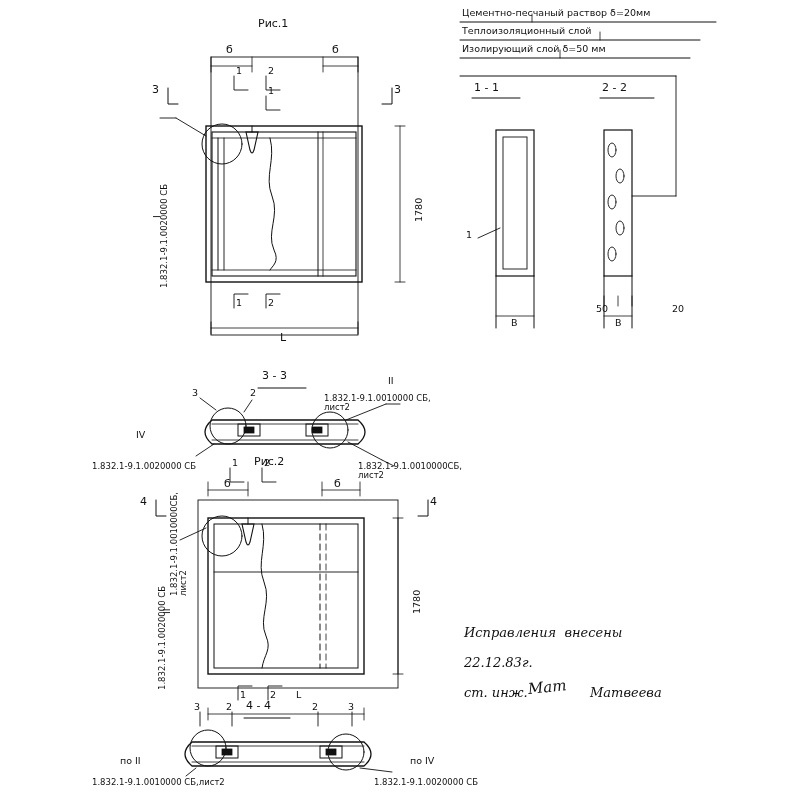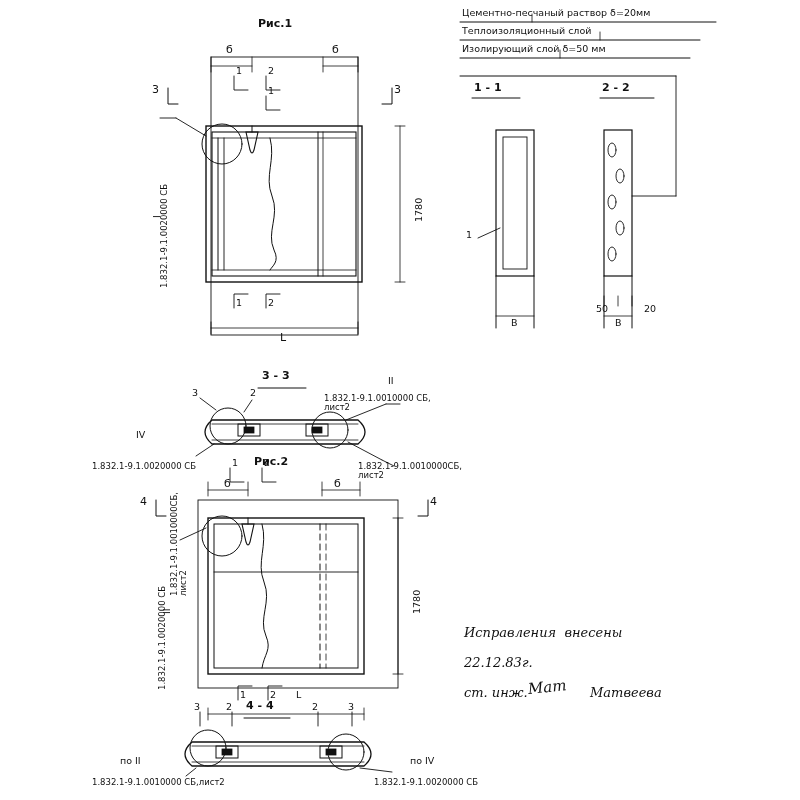--- a/index.html
+++ b/index.html
@@ -3,21 +3,21 @@
 <meta charset="utf-8">
 <style>
   html,body{margin:0;padding:0;background:#ffffff;}
   body{width:800px;height:800px;position:relative;overflow:hidden;
        font-family:"DejaVu Sans","Liberation Sans",sans-serif;color:#111;}
   .sheet{position:absolute;left:0;top:0;width:800px;height:800px;}
   svg{position:absolute;left:0;top:0;}
   .lbl{position:absolute;font-size:11px;line-height:1.05;white-space:pre;color:#111;}
   .lbl.sm{font-size:9.5px;}
   .lbl.xs{font-size:8.5px;}
-  .lbl.bold{font-weight:700;}
+  .lbl.bold{font-weight:400;}
   .rot90{transform-origin:0 0;transform:rotate(-90deg);}
   .hand{font-family:"DejaVu Serif","Liberation Serif",serif;font-style:italic;}
 </style>
 </head>
 <body>
 
 <div class="sheet">
 
 <svg width="800" height="800" viewBox="0 0 800 800">
   <g fill="none" stroke="#111" stroke-width="1.1" stroke-linecap="round">
@@ -206,21 +206,21 @@
 
 <div class="lbl sm" style="left:462px;top:8px;">Цементно-песчаный раствор δ=20мм</div>
 <div class="lbl sm" style="left:462px;top:26px;">Теплоизоляционный слой</div>
 <div class="lbl sm" style="left:462px;top:44px;">Изолирующий слой δ=50 мм</div>
 
 <div class="lbl bold" style="left:474px;top:82px;">1 - 1</div>
 <div class="lbl bold" style="left:602px;top:82px;">2 - 2</div>
 <div class="lbl sm" style="left:466px;top:230px;">1</div>
 <div class="lbl sm" style="left:511px;top:318px;">B</div>
 <div class="lbl sm" style="left:596px;top:304px;">50</div>
-<div class="lbl sm" style="left:644px;top:304px;">20</div>
+<div class="lbl sm" style="left:672px;top:304px;">20</div>
 <div class="lbl sm" style="left:615px;top:318px;">B</div>
 
 <div class="lbl bold" style="left:262px;top:370px;">3 - 3</div>
 <div class="lbl sm" style="left:192px;top:388px;">3</div>
 <div class="lbl sm" style="left:250px;top:388px;">2</div>
 <div class="lbl sm" style="left:388px;top:376px;">II</div>
 <div class="lbl sm" style="left:136px;top:430px;text-align:center;">IV</div>
 <div class="lbl xs" style="left:324px;top:394px;">1.832.1-9.1.0010000 СБ,
 лист2</div>
 <div class="lbl xs" style="left:358px;top:462px;">1.832.1-9.1.0010000СБ,

